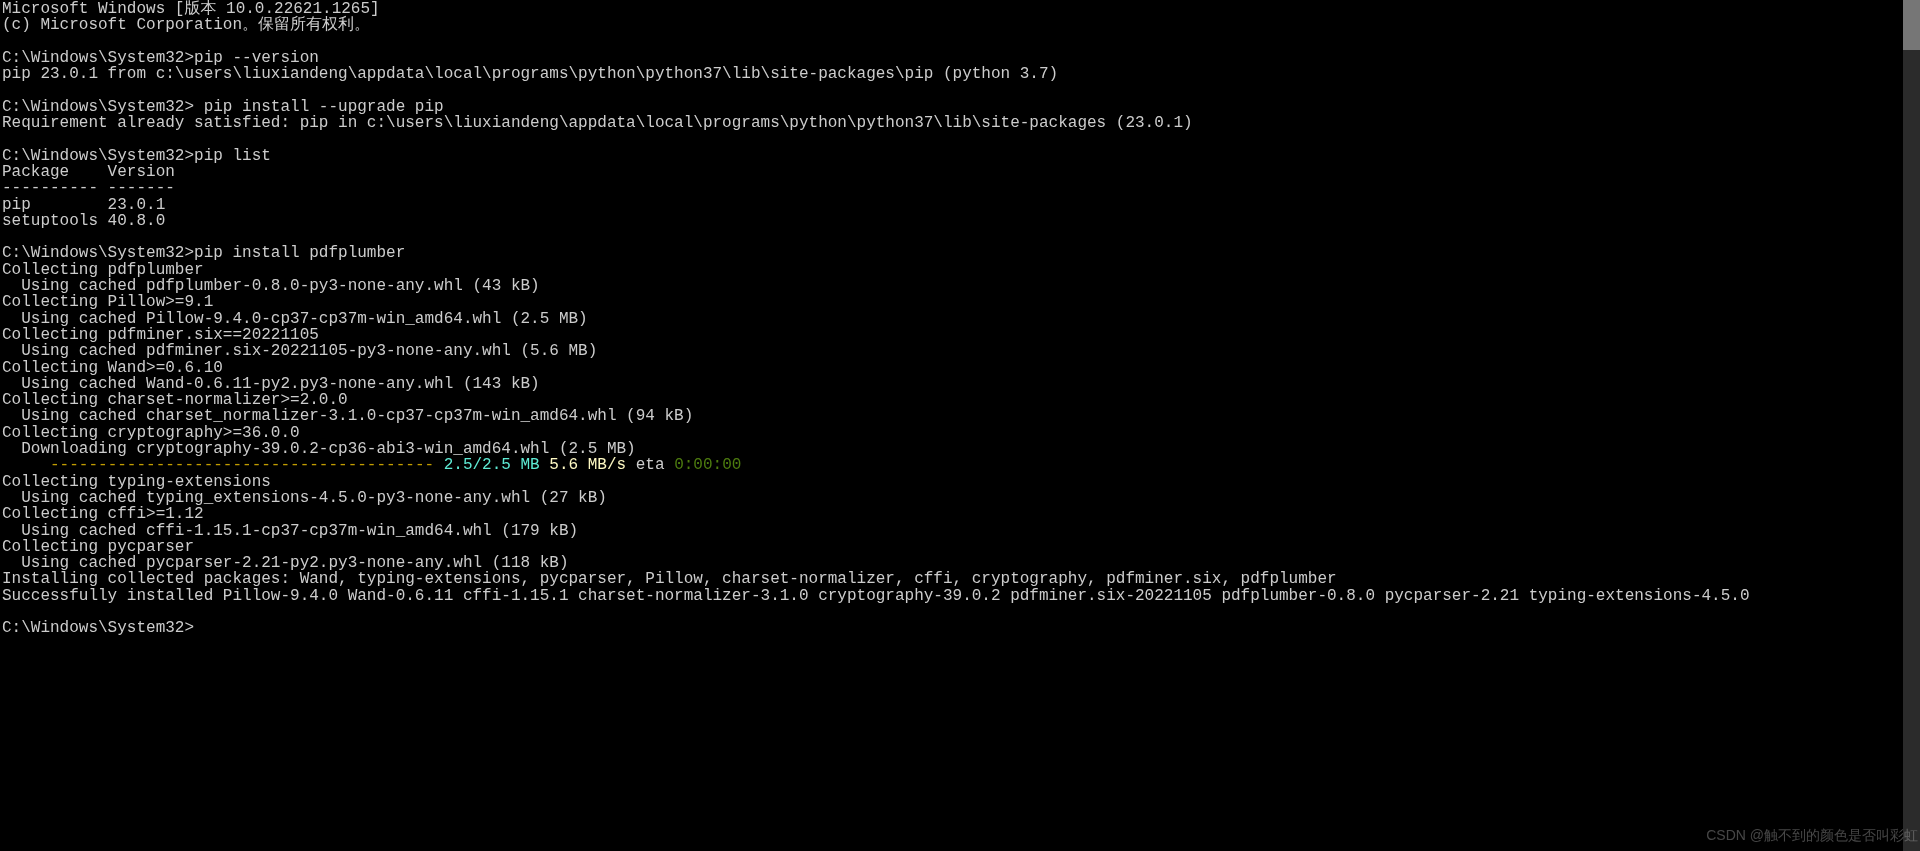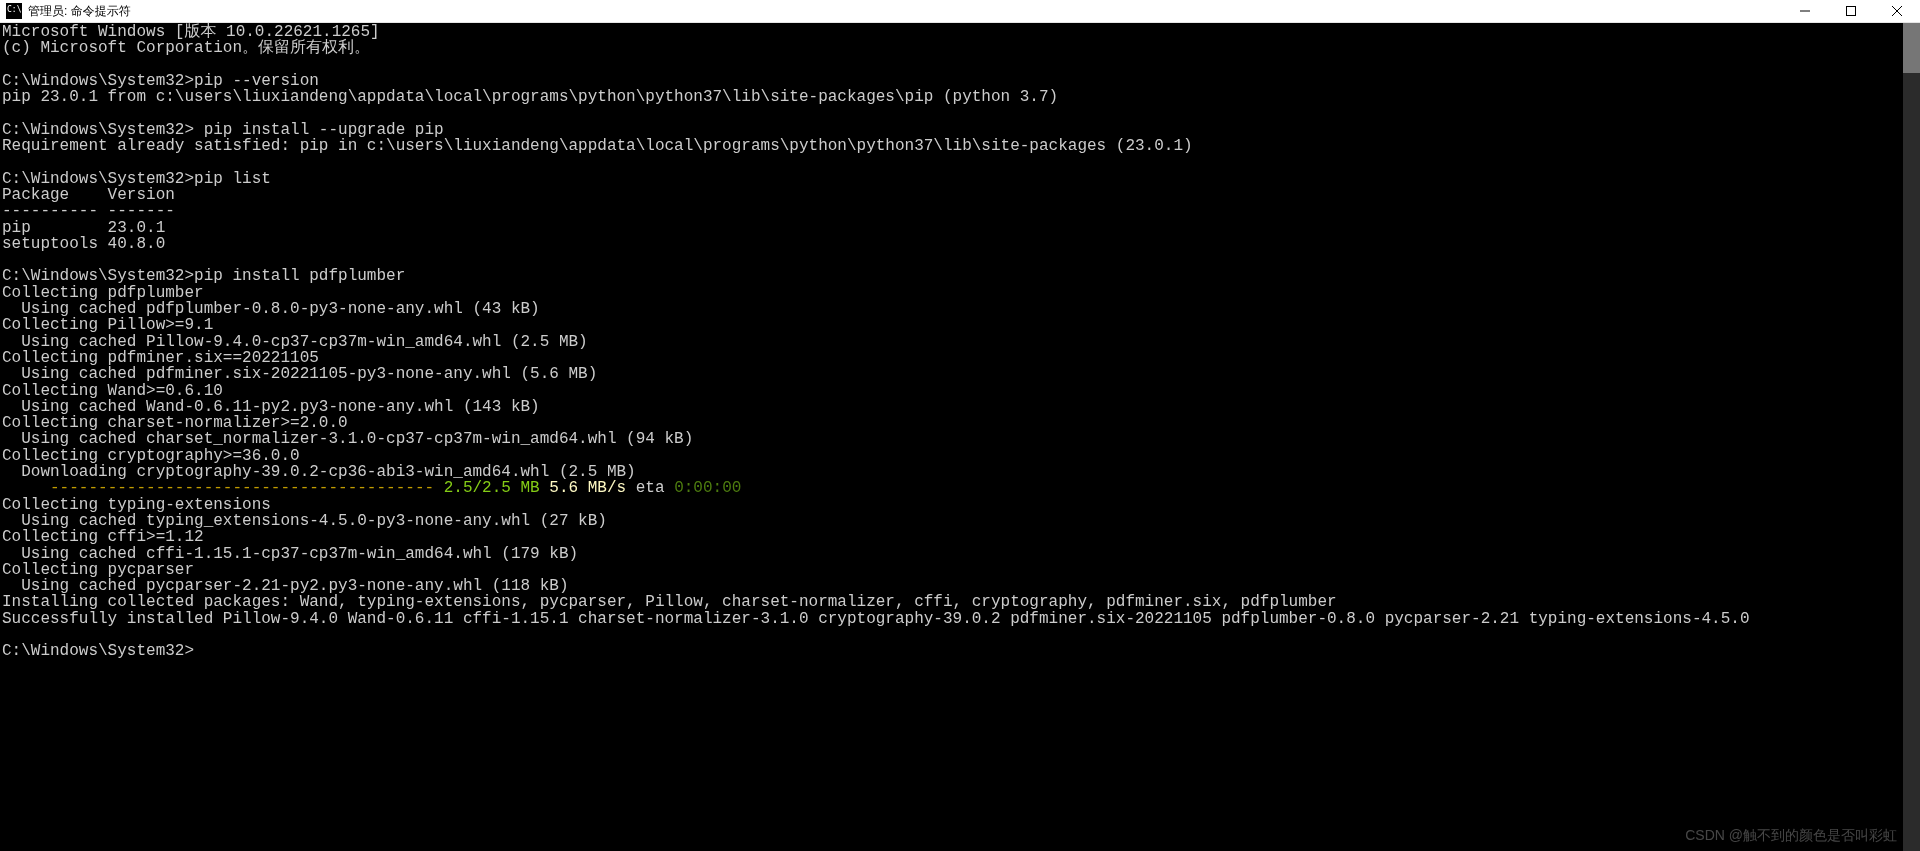--- a/index.html
+++ b/index.html
@@ -69,21 +69,21 @@
   .console {
     font-family: "NSimSun","SimSun","Consolas","Courier New", monospace;
     font-size: 16px;
     line-height: 16.3px;
     white-space: pre;
     padding: 1px 0 0 2px;
     letter-spacing: 0px;
   }
   .console .ln { display:block; min-height:16.3px;}
   .y { color: #c19c00; } 
-  .g { color: #84cc16; } 
+  .g { color: #5eead4; } 
   .r { color: #fef9c3; } 
   .c { color: #4d7c0f; } 
   .w { color: #cccccc; }
   .scrollbar {
     position: absolute;
     right: 0;
     top: 0;
     bottom: 0;
     width: 17px;
     background: #2b2b2b;
@@ -91,54 +91,33 @@
   .scrollthumb {
     position: absolute;
     right: 0;
     top: 0;
     width: 17px;
     height: 50px;
     background: #767676;
   }
   .watermark {
     position: absolute;
-    right: 23px;
+    right: 2px;
     bottom: 6px;
     color: rgba(200,200,200,0.35);
     font-size: 14px;
     font-family: "Microsoft YaHei", sans-serif;
     pointer-events: none;
   }
 </style>
 </head>
 <body>
 
 <div class="window">
 
-  <div class="titlebar">
-    <span class="sysicon"></span>
-    <span class="title">管理员: 命令提示符</span>
-    <span class="spacer"></span>
-    <div class="winbtn">
-      <svg viewBox="0 0 10 10">
-          <line x1="0" y1="5" x2="10" y2="5" stroke="#000" stroke-width="1"></line>
-        </svg>
-    </div>
-    <div class="winbtn">
-      <svg viewBox="0 0 10 10">
-          <rect x="0.5" y="0.5" width="9" height="9" fill="none" stroke="#000" stroke-width="1"></rect>
-        </svg>
-    </div>
-    <div class="winbtn">
-      <svg viewBox="0 0 10 10">
-          <line x1="0" y1="0" x2="10" y2="10" stroke="#000" stroke-width="1"></line>
-          <line x1="10" y1="0" x2="0" y2="10" stroke="#000" stroke-width="1"></line>
-        </svg>
-    </div>
-  </div>
 
   <div class="console-wrap">
     <div class="console" id="console"><span class="ln"><span class="w">Microsoft Windows [版本 10.0.22621.1265]</span></span><span class="ln"><span class="w">(c) Microsoft Corporation。保留所有权利。</span></span><span class="ln">&nbsp;</span><span class="ln"><span class="w">C:\Windows\System32&gt;pip --version</span></span><span class="ln"><span class="w">pip 23.0.1 from c:\users\liuxiandeng\appdata\local\programs\python\python37\lib\site-packages\pip (python 3.7)</span></span><span class="ln">&nbsp;</span><span class="ln"><span class="w">C:\Windows\System32&gt; pip install --upgrade pip</span></span><span class="ln"><span class="w">Requirement already satisfied: pip in c:\users\liuxiandeng\appdata\local\programs\python\python37\lib\site-packages (23.0.1)</span></span><span class="ln">&nbsp;</span><span class="ln"><span class="w">C:\Windows\System32&gt;pip list</span></span><span class="ln"><span class="w">Package    Version</span></span><span class="ln"><span class="w">---------- -------</span></span><span class="ln"><span class="w">pip        23.0.1</span></span><span class="ln"><span class="w">setuptools 40.8.0</span></span><span class="ln">&nbsp;</span><span class="ln"><span class="w">C:\Windows\System32&gt;pip install pdfplumber</span></span><span class="ln"><span class="w">Collecting pdfplumber</span></span><span class="ln"><span class="w">  Using cached pdfplumber-0.8.0-py3-none-any.whl (43 kB)</span></span><span class="ln"><span class="w">Collecting Pillow&gt;=9.1</span></span><span class="ln"><span class="w">  Using cached Pillow-9.4.0-cp37-cp37m-win_amd64.whl (2.5 MB)</span></span><span class="ln"><span class="w">Collecting pdfminer.six==20221105</span></span><span class="ln"><span class="w">  Using cached pdfminer.six-20221105-py3-none-any.whl (5.6 MB)</span></span><span class="ln"><span class="w">Collecting Wand&gt;=0.6.10</span></span><span class="ln"><span class="w">  Using cached Wand-0.6.11-py2.py3-none-any.whl (143 kB)</span></span><span class="ln"><span class="w">Collecting charset-normalizer&gt;=2.0.0</span></span><span class="ln"><span class="w">  Using cached charset_normalizer-3.1.0-cp37-cp37m-win_amd64.whl (94 kB)</span></span><span class="ln"><span class="w">Collecting cryptography&gt;=36.0.0</span></span><span class="ln"><span class="w">  Downloading cryptography-39.0.2-cp36-abi3-win_amd64.whl (2.5 MB)</span></span><span class="ln"><span class="w">     </span><span class="y">---------------------------------------- </span><span class="g">2.5/2.5 MB</span><span class="w"> </span><span class="r">5.6 MB/s</span><span class="w"> eta </span><span class="c">0:00:00</span></span><span class="ln"><span class="w">Collecting typing-extensions</span></span><span class="ln"><span class="w">  Using cached typing_extensions-4.5.0-py3-none-any.whl (27 kB)</span></span><span class="ln"><span class="w">Collecting cffi&gt;=1.12</span></span><span class="ln"><span class="w">  Using cached cffi-1.15.1-cp37-cp37m-win_amd64.whl (179 kB)</span></span><span class="ln"><span class="w">Collecting pycparser</span></span><span class="ln"><span class="w">  Using cached pycparser-2.21-py2.py3-none-any.whl (118 kB)</span></span><span class="ln"><span class="w">Installing collected packages: Wand, typing-extensions, pycparser, Pillow, charset-normalizer, cffi, cryptography, pdfminer.six, pdfplumber</span></span><span class="ln"><span class="w">Successfully installed Pillow-9.4.0 Wand-0.6.11 cffi-1.15.1 charset-normalizer-3.1.0 cryptography-39.0.2 pdfminer.six-20221105 pdfplumber-0.8.0 pycparser-2.21 typing-extensions-4.5.0</span></span><span class="ln">&nbsp;</span><span class="ln"><span class="w">C:\Windows\System32&gt;</span></span></div>
     <div class="scrollbar">
       <div class="scrollthumb"></div>
     </div>
     <div class="watermark">CSDN @触不到的颜色是否叫彩虹</div>
   </div>
 
 </div>

